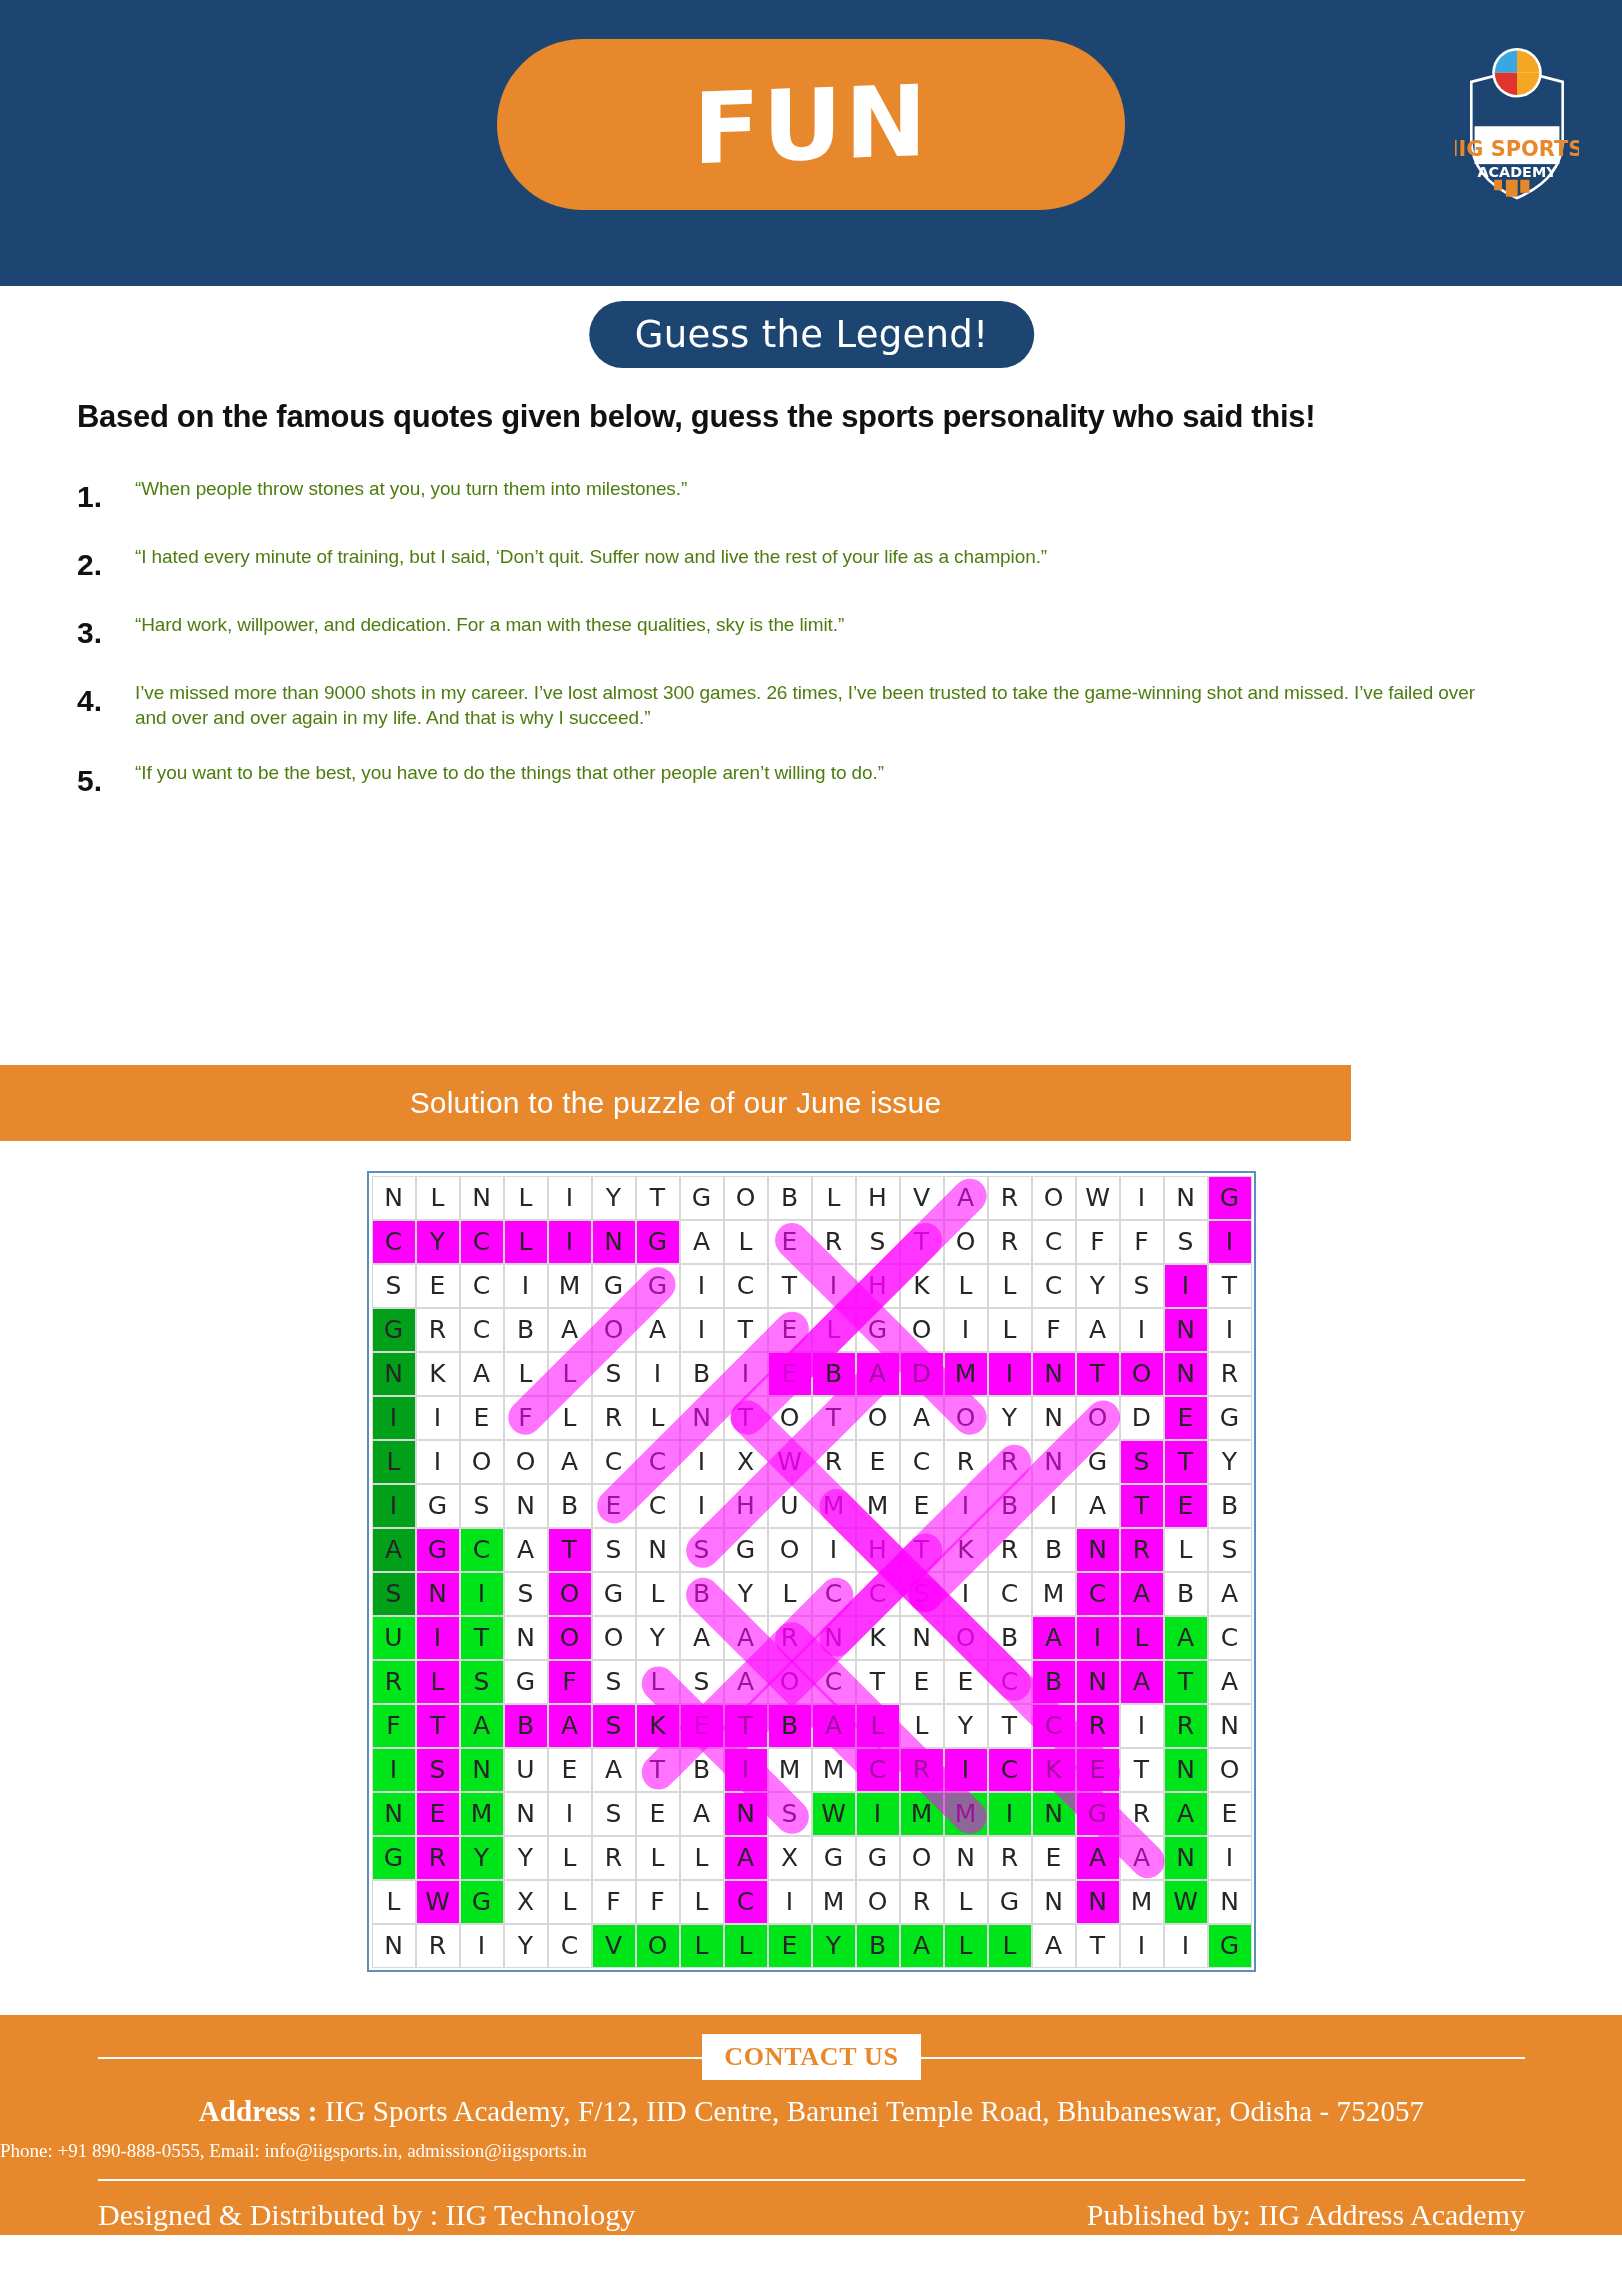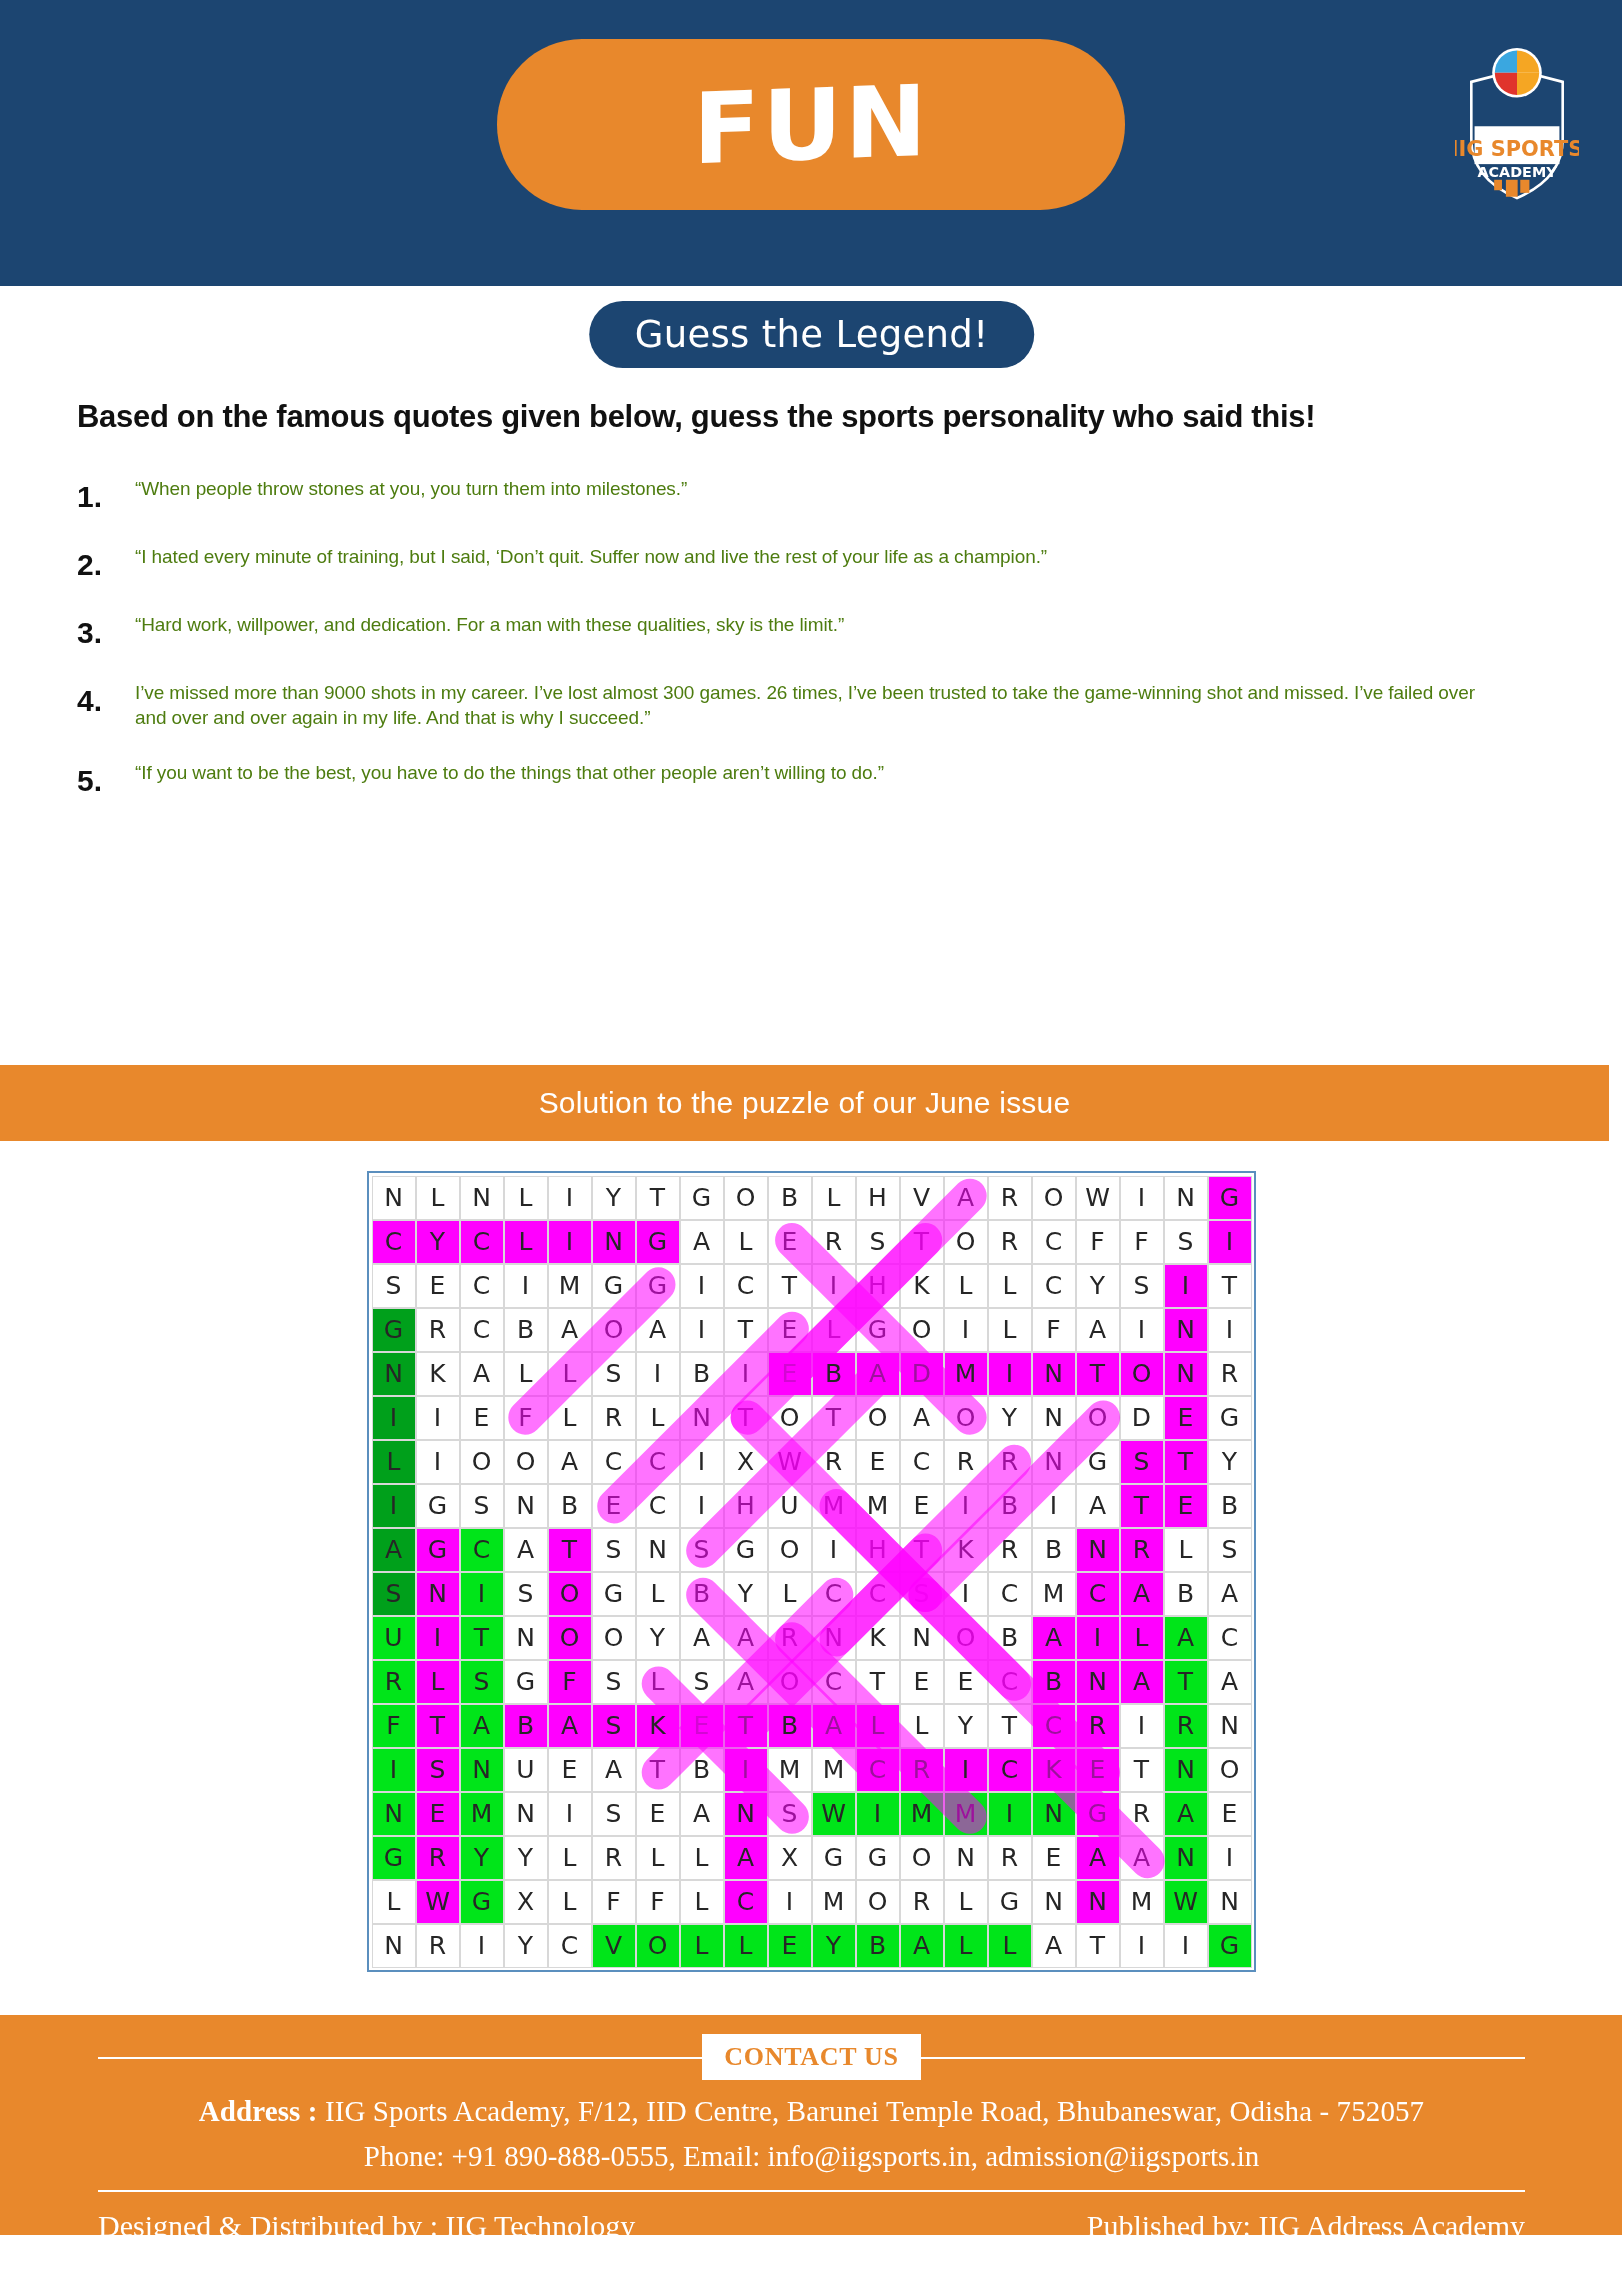--- a/index.html
+++ b/index.html
@@ -89,21 +89,21 @@
   .q-text{
     font-size:19px;
     color:#4d7c0f;
     line-height:1.32;
     max-width:1348px;
     letter-spacing:-0.1px;
   }
   
   .solution-bar{
     position:absolute;left:0;top:1065px;
-    width:1609px;height:76px;
+    width:1351px;height:76px;
     background:#e8882c;
     display:flex;align-items:center;justify-content:center;
   }
   .solution-bar span{
     font-size:30px;color:#ffffff;letter-spacing:0.2px;
   }
   
   .puzzle-wrap{
     position:absolute;left:0;top:1171px;width:1623px;
     display:flex;justify-content:center;
@@ -153,21 +153,21 @@
     position:relative;z-index:2;
     background:#ffffff;color:#e8882c;
     font-weight:bold;font-size:26px;letter-spacing:0.7px;
     padding:7.9px 22px;
   }
   .addr{
     text-align:center;font-size:29px;margin-top:9px;letter-spacing:0.1px;
   }
   .addr b{font-weight:bold;}
   .phone{
-    text-align:center;font-size:29px;margin-top:11.8px;
+    text-align:left;font-size:19px;margin-top:11.8px;
   }
   .hr-thin{
     height:2px;background:#ffffff;margin:17px 98px 0 98px;
   }
   .credits{
     display:flex;justify-content:space-between;
     padding:17px 98px 0 98px;
     font-size:30px;
   }
 </style>

